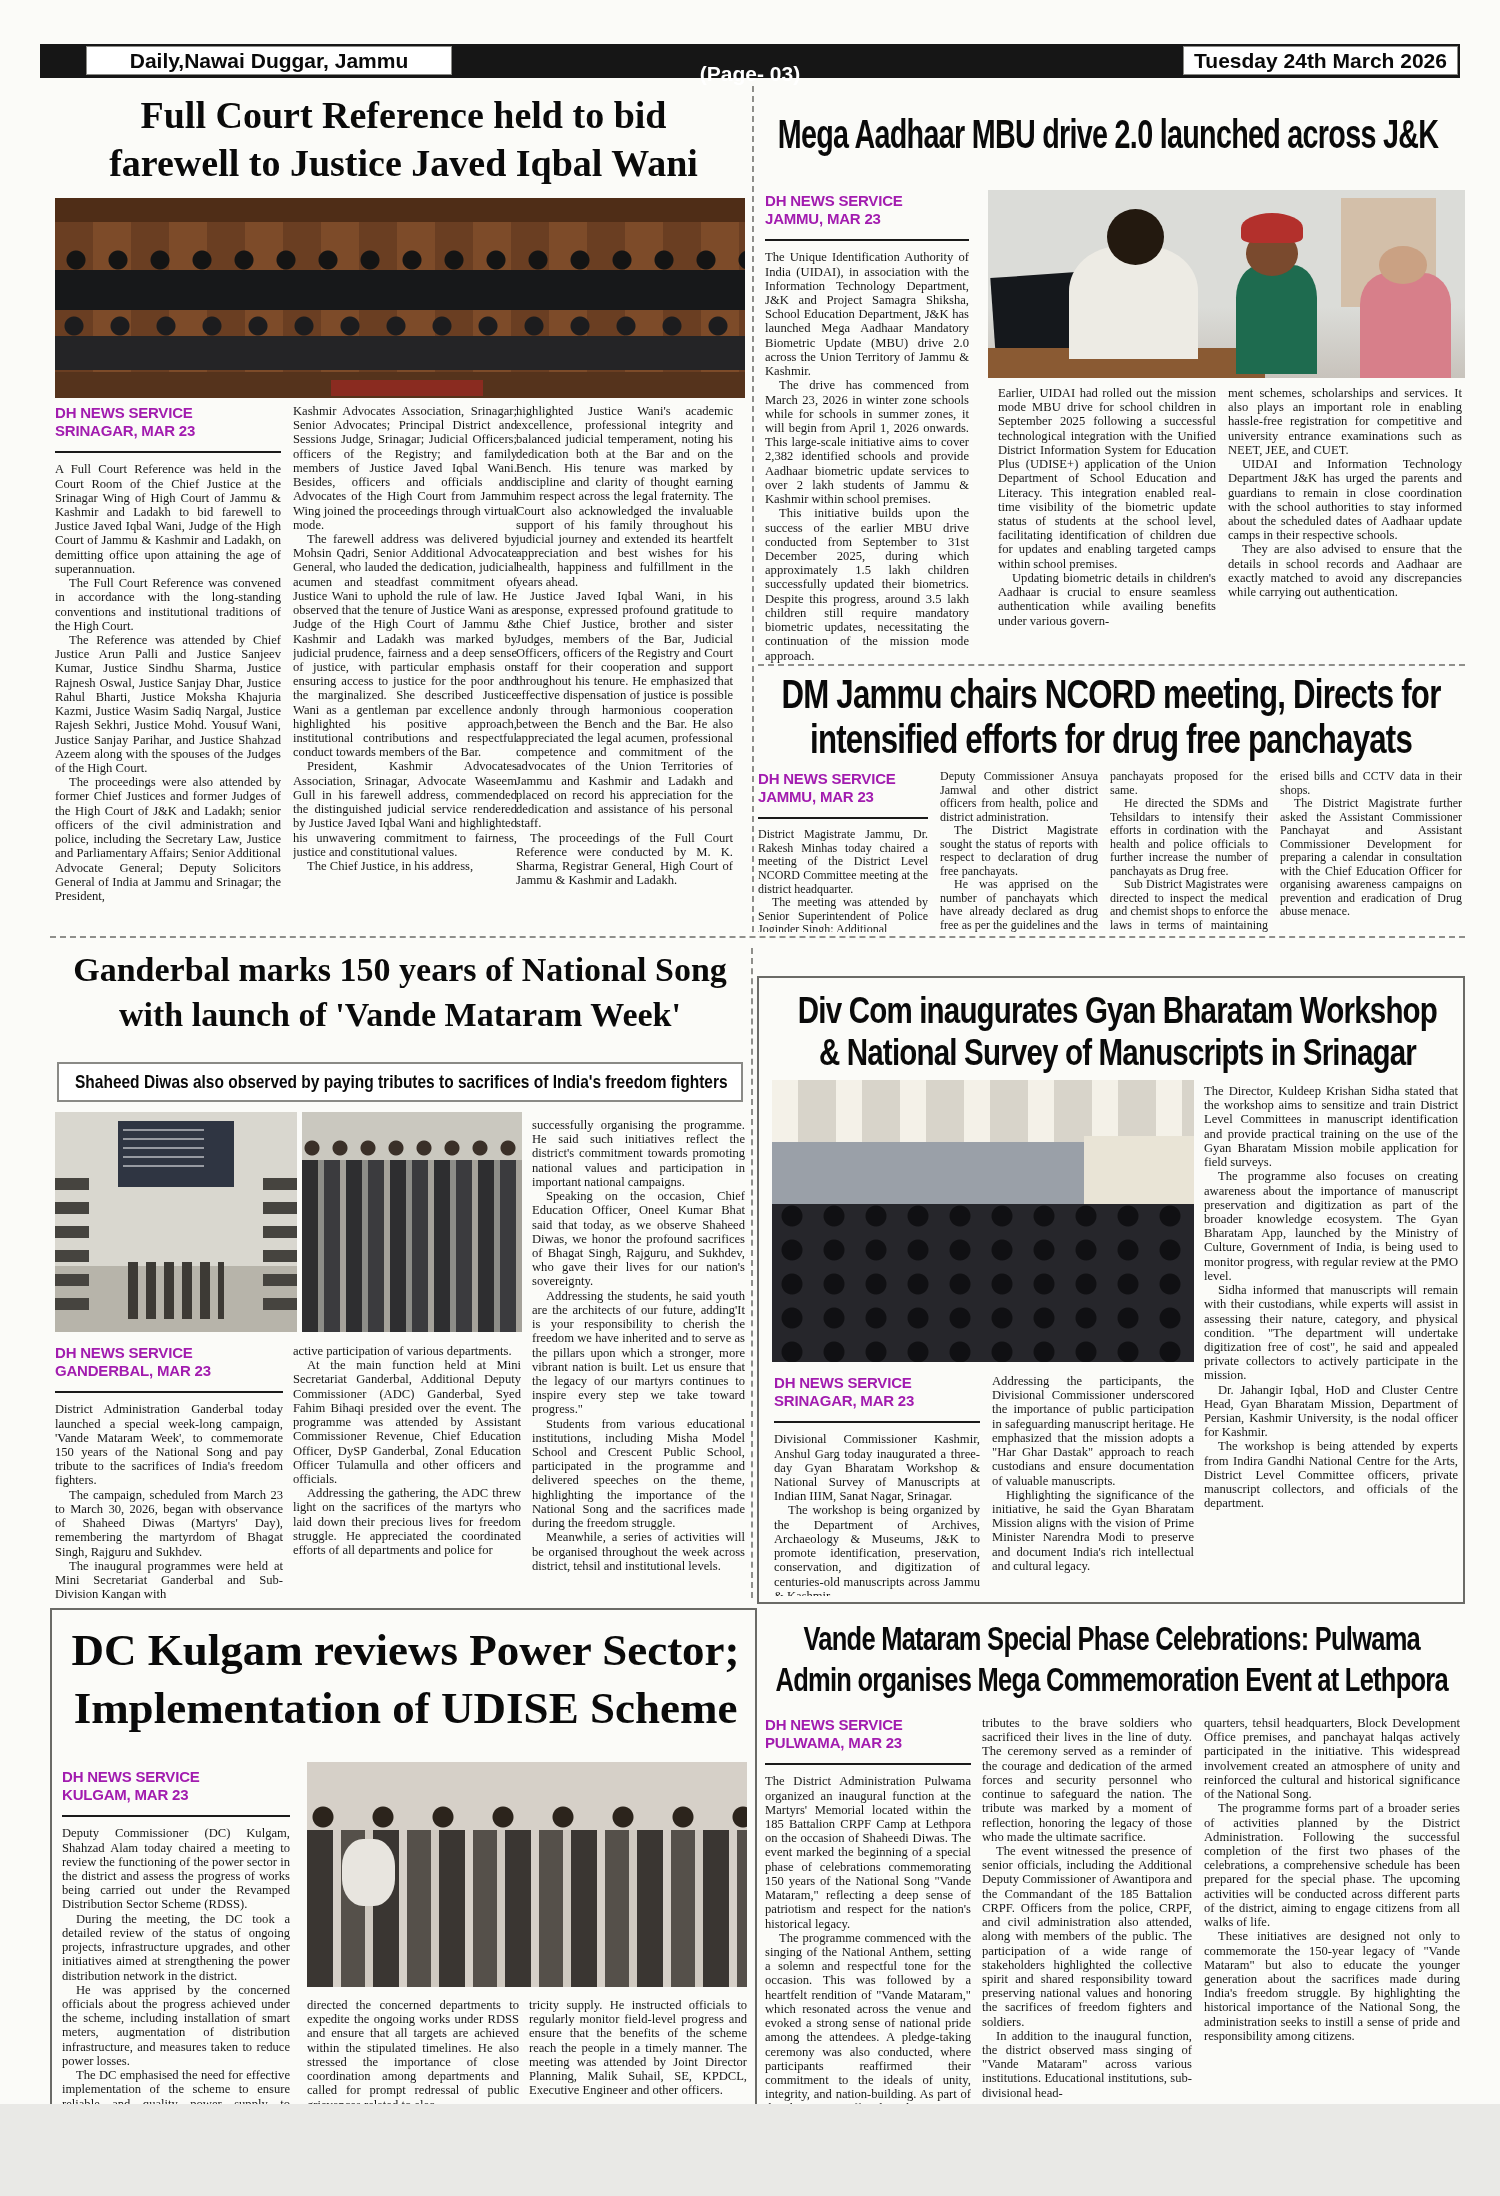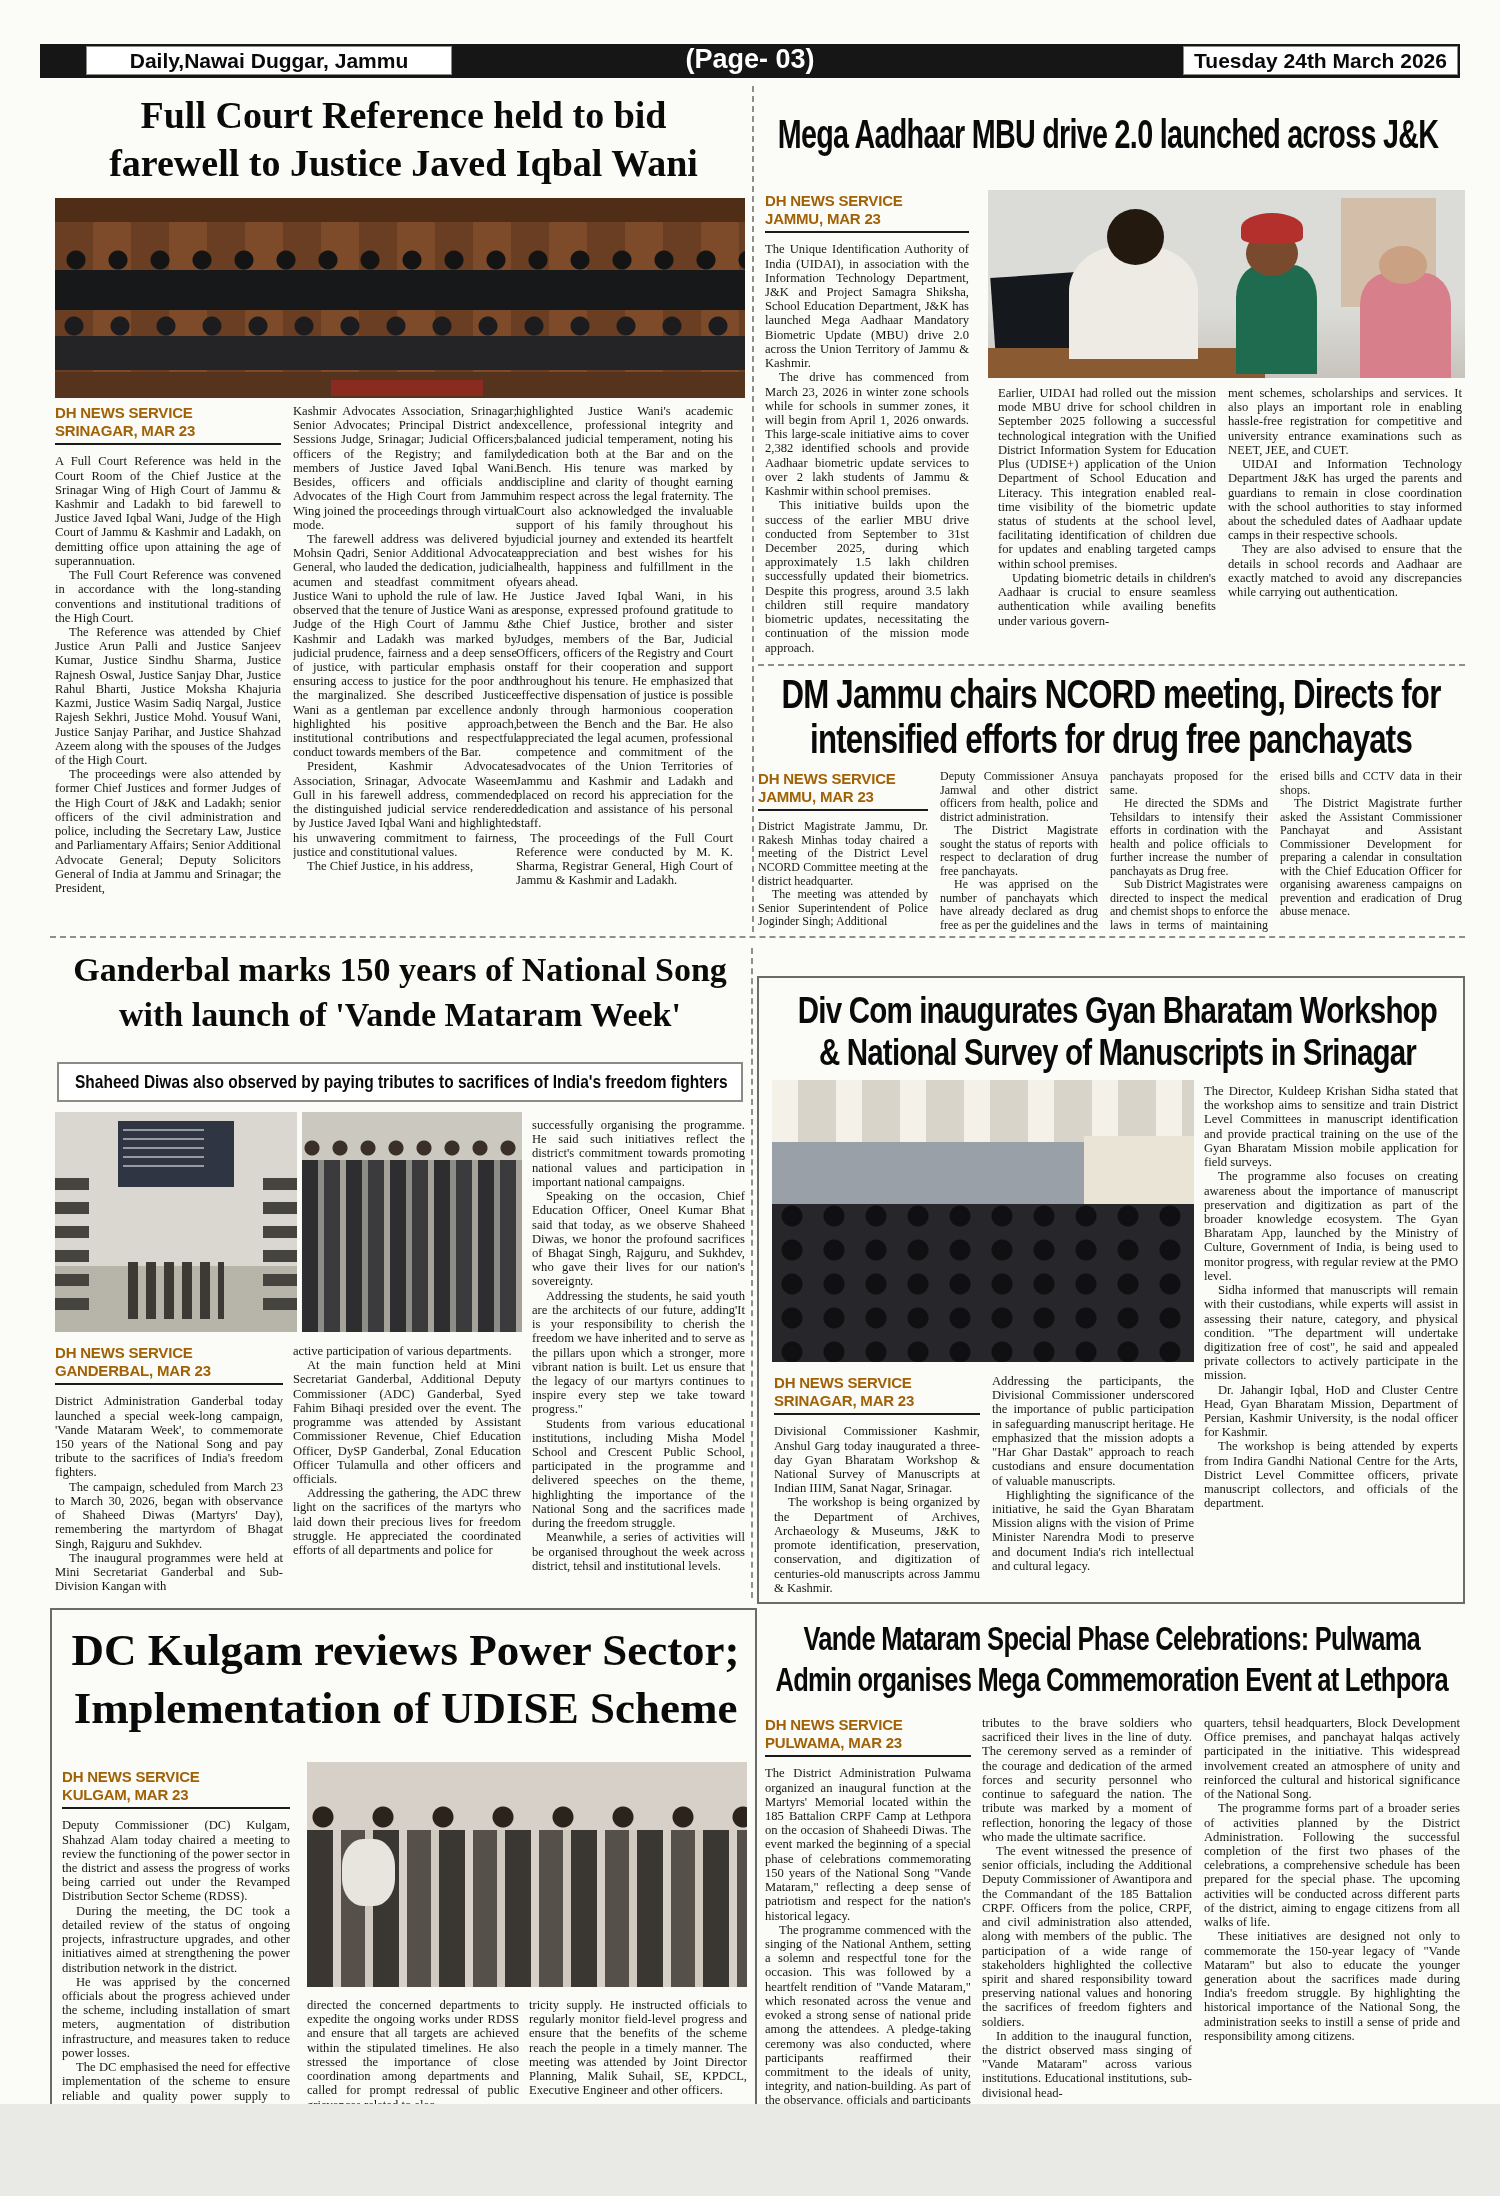--- a/index.html
+++ b/index.html
@@ -4,21 +4,21 @@
 <style>
   * { box-sizing: border-box; }
   html,body { margin:0; padding:0; }
   body { width:1500px; background:#e9e9e6; font-family:"Liberation Serif", serif; }
   .sheet { position:relative; width:1500px; height:2104px; background:#fbfbf8; overflow:hidden; }
   .abs { position:absolute; }
   .hl-serif { font-family:"Liberation Serif", serif; font-weight:700; text-align:center; color:#0a0a0a; }
   .hl-sans { font-family:"Liberation Sans", sans-serif; font-weight:700; text-align:center; color:#0a0a0a; letter-spacing:-1px; }
   .hl-serif p, .hl-sans p { margin:0; }
   .scale { transform-origin: top left; }
-  .byline { font-family:"Liberation Sans", sans-serif; font-weight:700; font-size:15px; line-height:1.18; letter-spacing:-0.2px; color:#a16207; border-bottom:2px solid #1a1a1a; padding-bottom:4px; margin-bottom:9px; }
+  .byline { font-family:"Liberation Sans", sans-serif; font-weight:700; font-size:15px; line-height:1.18; letter-spacing:-0.2px; color:#a21caf; border-bottom:2px solid #1a1a1a; padding-bottom:12px; margin-bottom:9px; }
   .byline p { margin:0; }
   .col { font-size:12.6px; line-height:1.13; text-align:justify; color:#161616; overflow:hidden; }
   .col p { margin:0; text-indent:14px; }
   .col p:first-child { text-indent:0; }
   .col-sm { font-size:12px; }
   .subheadbox { border:2px solid #8a8a86; background:#fff; overflow:hidden; }
   .subhead-text { font-family:"Liberation Sans", sans-serif; font-weight:700; color:#0a0a0a; text-align:center; white-space:nowrap; }
   .vdash { border-left:2px dashed #8f8f8b; width:0; }
   .hdash { border-top:2px dashed #8f8f8b; height:0; }
   .solidbox { border:2px solid #6b6b67; }
@@ -29,21 +29,21 @@
   .dot { position:absolute; width:24px; height:24px; border-radius:50%; font-family:"Liberation Sans", sans-serif; font-weight:700; font-size:12px; color:#ffffff; display:flex; align-items:center; justify-content:center; }
   .regbar { position:absolute; height:22px; background:#1d1d1b; }
 </style>
 </head>
 <body>
 
 <div class="sheet">
 
   <div class="abs headerbar" style="left:40px;top:44px;width:1420px;height:34px">
     <div class="abs hbox" style="left:46px;top:2px;width:366px;height:29px;font-size:21px;line-height:28px">Daily,Nawai Duggar, Jammu</div>
-    <div class="abs hlabel" style="left:0;top:0;width:100%;font-size:27px">(Page- 03)</div>
+    <div class="abs hlabel" style="left:0;top:18px;width:100%;font-size:21px">(Page- 03)</div>
     <div class="abs hbox" style="left:1143px;top:2px;width:275px;height:29px;font-size:21px;line-height:28px">Tuesday 24th March 2026</div>
   </div>
 
   <div class="abs vdash" style="left:752px;top:86px;height:846px"></div>
   <div class="abs hdash" style="left:758px;top:664px;width:707px"></div>
   <div class="abs hdash" style="left:50px;top:936px;width:1415px"></div>
   <div class="abs vdash" style="left:751px;top:948px;height:650px"></div>
 
   <div>
     <div class="abs hl-serif" style="left:50px;top:92px;width:707px;font-size:38px;line-height:1.25">

